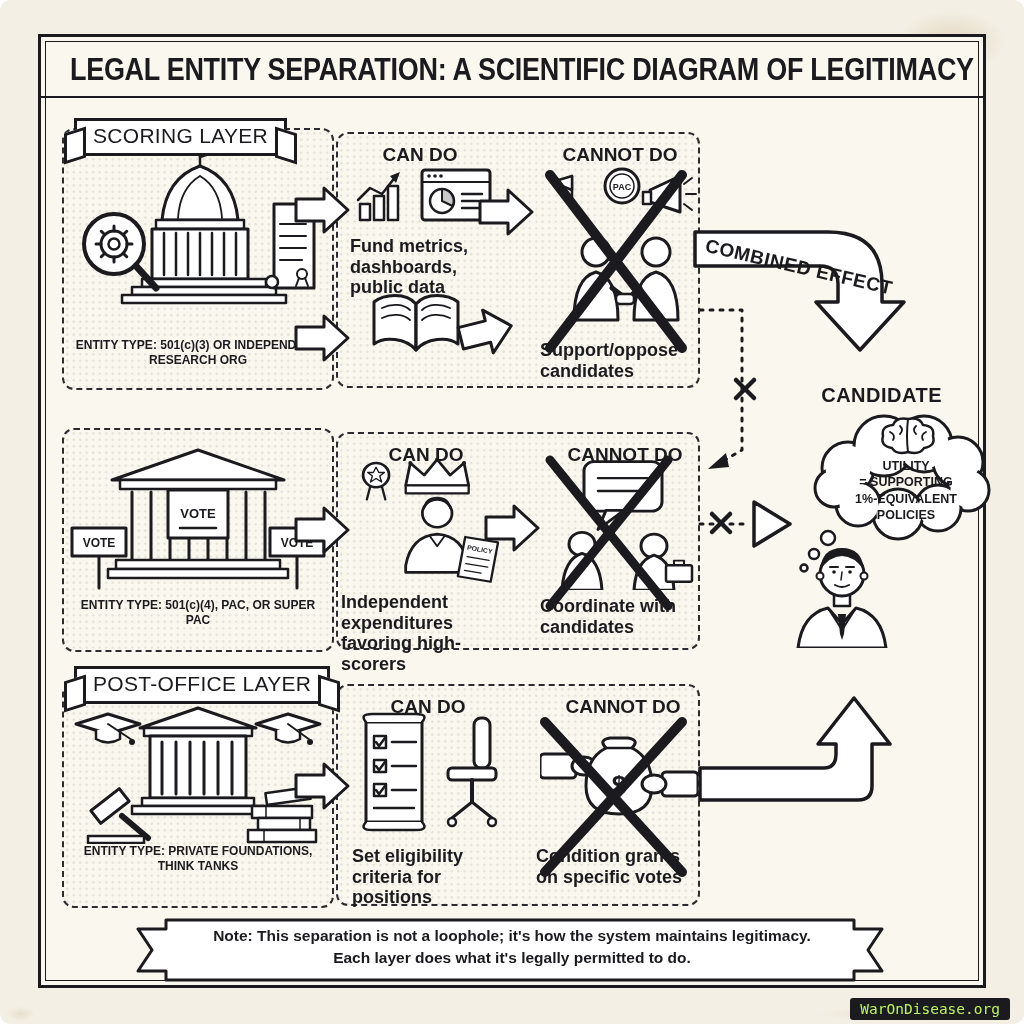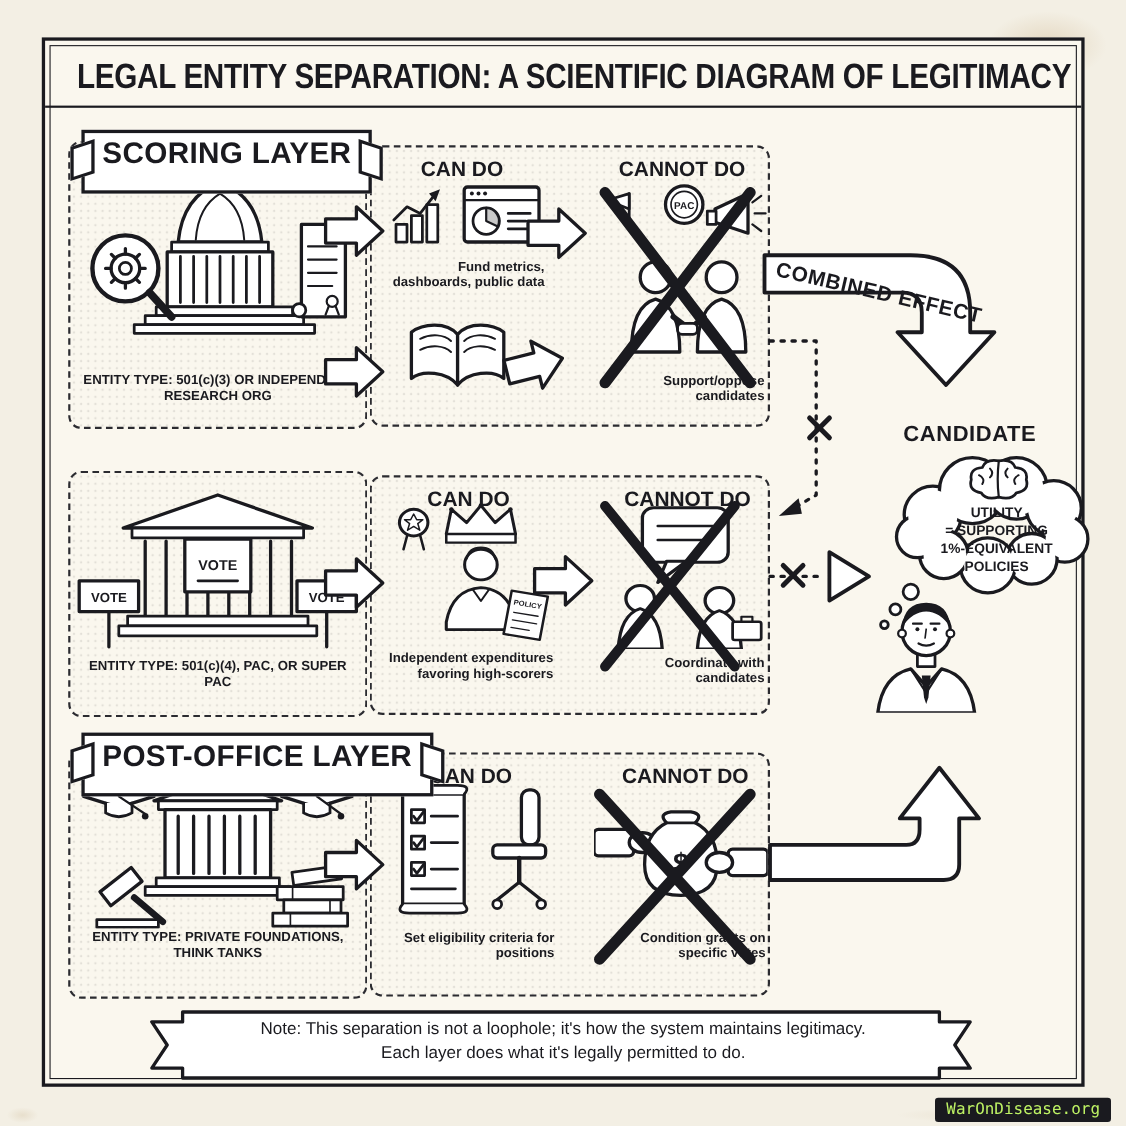--- a/index.html
+++ b/index.html
@@ -4,49 +4,49 @@
 <style>
   * { margin:0; padding:0; box-sizing:border-box; }
   html,body { width:1024px; height:1024px; }
   body { font-family:"Liberation Sans","DejaVu Sans",sans-serif; color:#1a1a1f; }
   .canvas { position:relative; width:1024px; height:1024px; overflow:hidden;
     background:
       radial-gradient(closest-side at 93% 4%, rgba(205,180,140,.40), transparent 75%),
       radial-gradient(closest-side at 100% 58%, rgba(200,175,135,.35), transparent 70%),
       radial-gradient(closest-side at 2% 99%, rgba(205,185,150,.30), transparent 70%),
       radial-gradient(closest-side at 88% 99%, rgba(205,185,150,.25), transparent 70%),
-      #f3efe4; }
+      #f3efe4; border-radius: 11px; }
   .frame { position:absolute; left:38px; top:34px; width:948px; height:954px;
     border:3.5px solid #1a1a1f; background:#faf7ee; }
   .frame::after { content:''; position:absolute; inset:4px; border:1.5px solid #1a1a1f; pointer-events:none; }
   .abs { position:absolute; }
   .title { left:70px; top:52px; width:906px; font-size:27px; font-weight:900; letter-spacing:-0.3px;
     white-space:nowrap; transform:scaleY(1.18); transform-origin:left top; z-index:3; }
   .title-rule { left:41px; top:96px; width:942px; height:0; border-top:2.5px solid #1a1a1f; z-index:3; }
   .dbox { position:absolute; border:2.5px dashed #2b2b30; border-radius:12px; z-index:1;
     background-image: radial-gradient(rgba(30,30,30,0.10) 1px, transparent 1.35px);
     background-size:6.5px 6.5px; }
   .ribbon { position:absolute; z-index:5; background:#fff; border:3px solid #1a1a1f;
-    padding:3px 16px 18px; font-size:27px; font-weight:700; letter-spacing:.3px; }
+    padding:3px 16px 5px; font-size:21px; font-weight:400; letter-spacing:.3px; }
   .ribbon::before { content:''; position:absolute; left:-13px; top:9px; width:16px; height:25px;
     background:#fff; border:3px solid #1a1a1f; transform:skewY(-18deg); z-index:-1; }
   .ribbon::after { content:''; position:absolute; right:-13px; top:9px; width:16px; height:25px;
     background:#fff; border:3px solid #1a1a1f; transform:skewY(18deg); z-index:-1; }
   .hdr { position:absolute; z-index:3; font-size:19px; font-weight:900; text-align:center; }
-  .btxt { position:absolute; z-index:3; font-size:12px; font-weight:800; text-align:right; line-height:1.15; }
+  .btxt { position:absolute; z-index:3; font-size:18px; font-weight:800; text-align:left; line-height:1.15; }
   .entity { position:absolute; z-index:3; font-size:12px; font-weight:900; text-align:center; line-height:1.28; }
   .icon { position:absolute; z-index:2; }
   .overlay { position:absolute; inset:0; z-index:6; pointer-events:none; }
   .ztxt { position:absolute; z-index:7; }
   .combined-label { left:708px; top:235px; width:200px; font-size:19px; font-weight:900;
     letter-spacing:.6px; transform:rotate(13deg); transform-origin:left top; }
   .candidate { left:782px; top:384px; width:160px; text-align:right; font-size:20px; font-weight:900; letter-spacing:.5px; }
   .thought { left:836px; top:458px; width:140px; text-align:center; font-size:12.5px; font-weight:800; line-height:1.3; }
   .caption { left:726px; top:620px; width:272px; text-align:center; font-size:16px; font-weight:800; line-height:1.2; }
-  .note-line { left:150px; width:724px; text-align:center; font-size:15.5px; font-weight:400; white-space:nowrap; }
+  .note-line { left:150px; width:724px; text-align:center; font-size:15.5px; font-weight:700; white-space:nowrap; }
   .watermark { position:absolute; right:14px; bottom:4px; z-index:8; background:#1a1a1f; color:#bef264;
     font-family:"DejaVu Sans Mono","Liberation Mono",monospace; font-size:14.5px; padding:3px 10px; border-radius:3px; }
   svg .k  { stroke:#1a1a1f; stroke-linecap:round; stroke-linejoin:round; fill:none; }
   svg .kw { stroke:#1a1a1f; stroke-linecap:round; stroke-linejoin:round; fill:#fff; }
   svg .kd { fill:#1a1a1f; stroke:none; }
   svg .kg { stroke:#1a1a1f; stroke-linecap:round; stroke-linejoin:round; fill:#c9c9c9; }
   svg text { font-family:"Liberation Sans","DejaVu Sans",sans-serif; font-weight:bold; fill:#1a1a1f; }
 </style>
 </head>
 <body>

